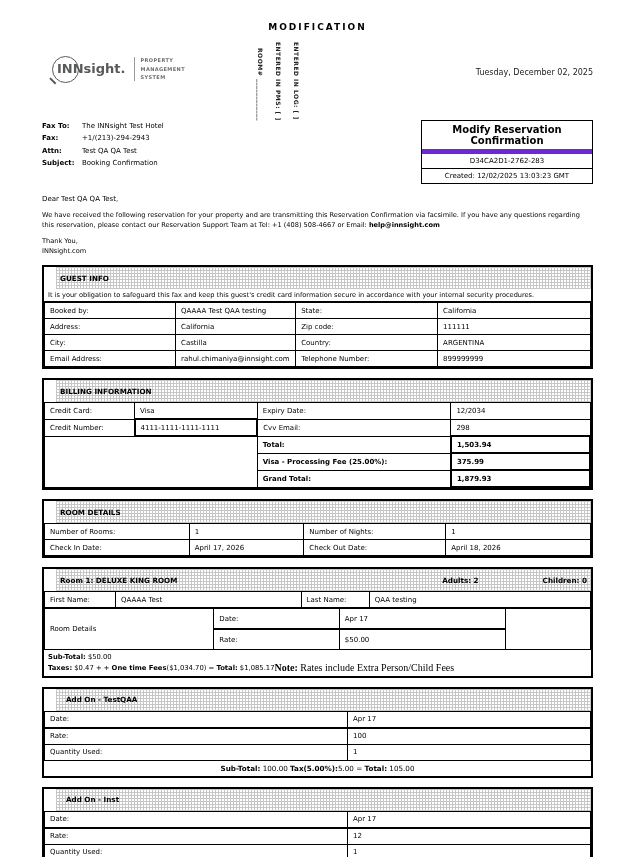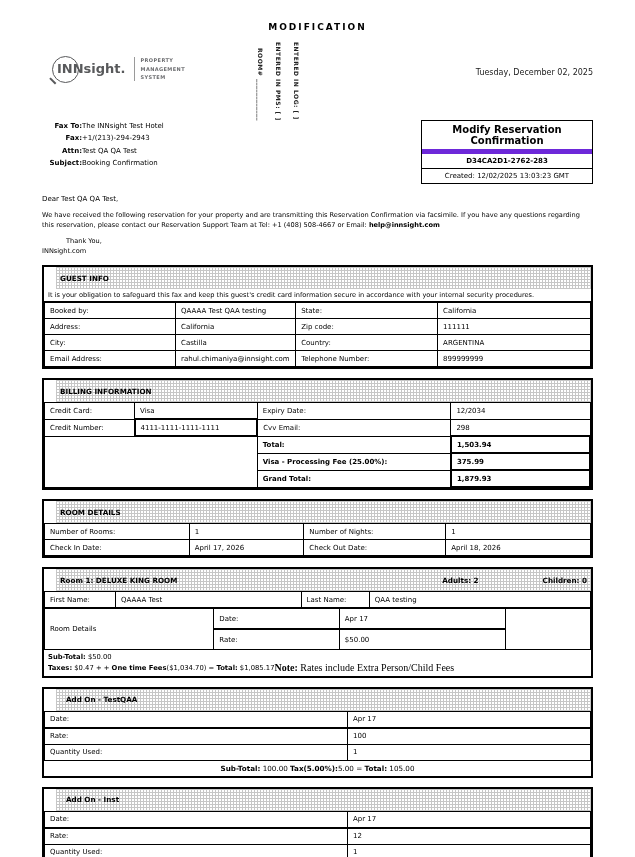--- a/index.html
+++ b/index.html
@@ -18,31 +18,31 @@
   .logo-divider{width:1px;height:24px;background:#9a9a9a;margin:0 6px 0 8px;}
   .logo-tagline{font-size:5px;color:#6d6e71;letter-spacing:.4px;line-height:1.7;font-weight:bold;}
   .stamp{position:absolute;left:215px;top:0;display:flex;gap:11px;}
   .stamp span{writing-mode:vertical-rl;font-size:6px;font-weight:bold;letter-spacing:.5px;white-space:nowrap;color:#222;}
   .stamp .room{margin-top:6px;}
   .doc-date{position:absolute;right:0;top:26px;font-size:8px;color:#1a1a1a;}
 
   
   .faxrow{display:flex;justify-content:space-between;margin-top:6px;}
   .faxblock{font-size:7px;line-height:1.75;}
-  .faxblock .row{display:flex;text-align:right;}
+  .faxblock .row{display:flex;}
   .faxblock .lab{font-weight:bold;width:40px;}
   .confbox{width:170px;border:1.5px solid #000;align-self:flex-start;text-align:center;font-size:7px;}
   .confbox>div{padding:3px 2px;}
   .confbox .t{font-weight:bold;font-size:10px;border-bottom:5px solid #6d28d9;}
-  .confbox .n{border-bottom:1px solid #000;font-weight:bold;}
+  .confbox .n{border-bottom:1px solid #000;}
   .confbox .c{font-weight:normal;}
 
   .letter{margin-top:10px;font-size:6.6px;line-height:1.45;}
   .letter .greet{font-size:7px;margin-bottom:7px;}
-  .letter .close{margin-top:7px;margin-left:24px;}
+  .letter .close{margin-top:7px;}
 
   
   .section{border:2px solid #000;margin-top:9px;}
   .sec-head{height:22px;display:flex;align-items:center;padding:0 4px;font-size:7.2px;font-weight:bold;
     background-image:repeating-linear-gradient(0deg,#c6c6c6 0 1px,transparent 1px 3px),
                      repeating-linear-gradient(90deg,#c6c6c6 0 1px,transparent 1px 3px);margin-left:12px;}
   .sec-head .sp{flex:1;}
   .note{font-size:6.6px;padding:2px 4px;border-bottom:1px solid #000;}
   table{border-collapse:collapse;width:100%;table-layout:fixed;}
   td{border:1px solid #000;font-size:7px;padding:1px 5px;height:13px;overflow:hidden;white-space:nowrap;}

